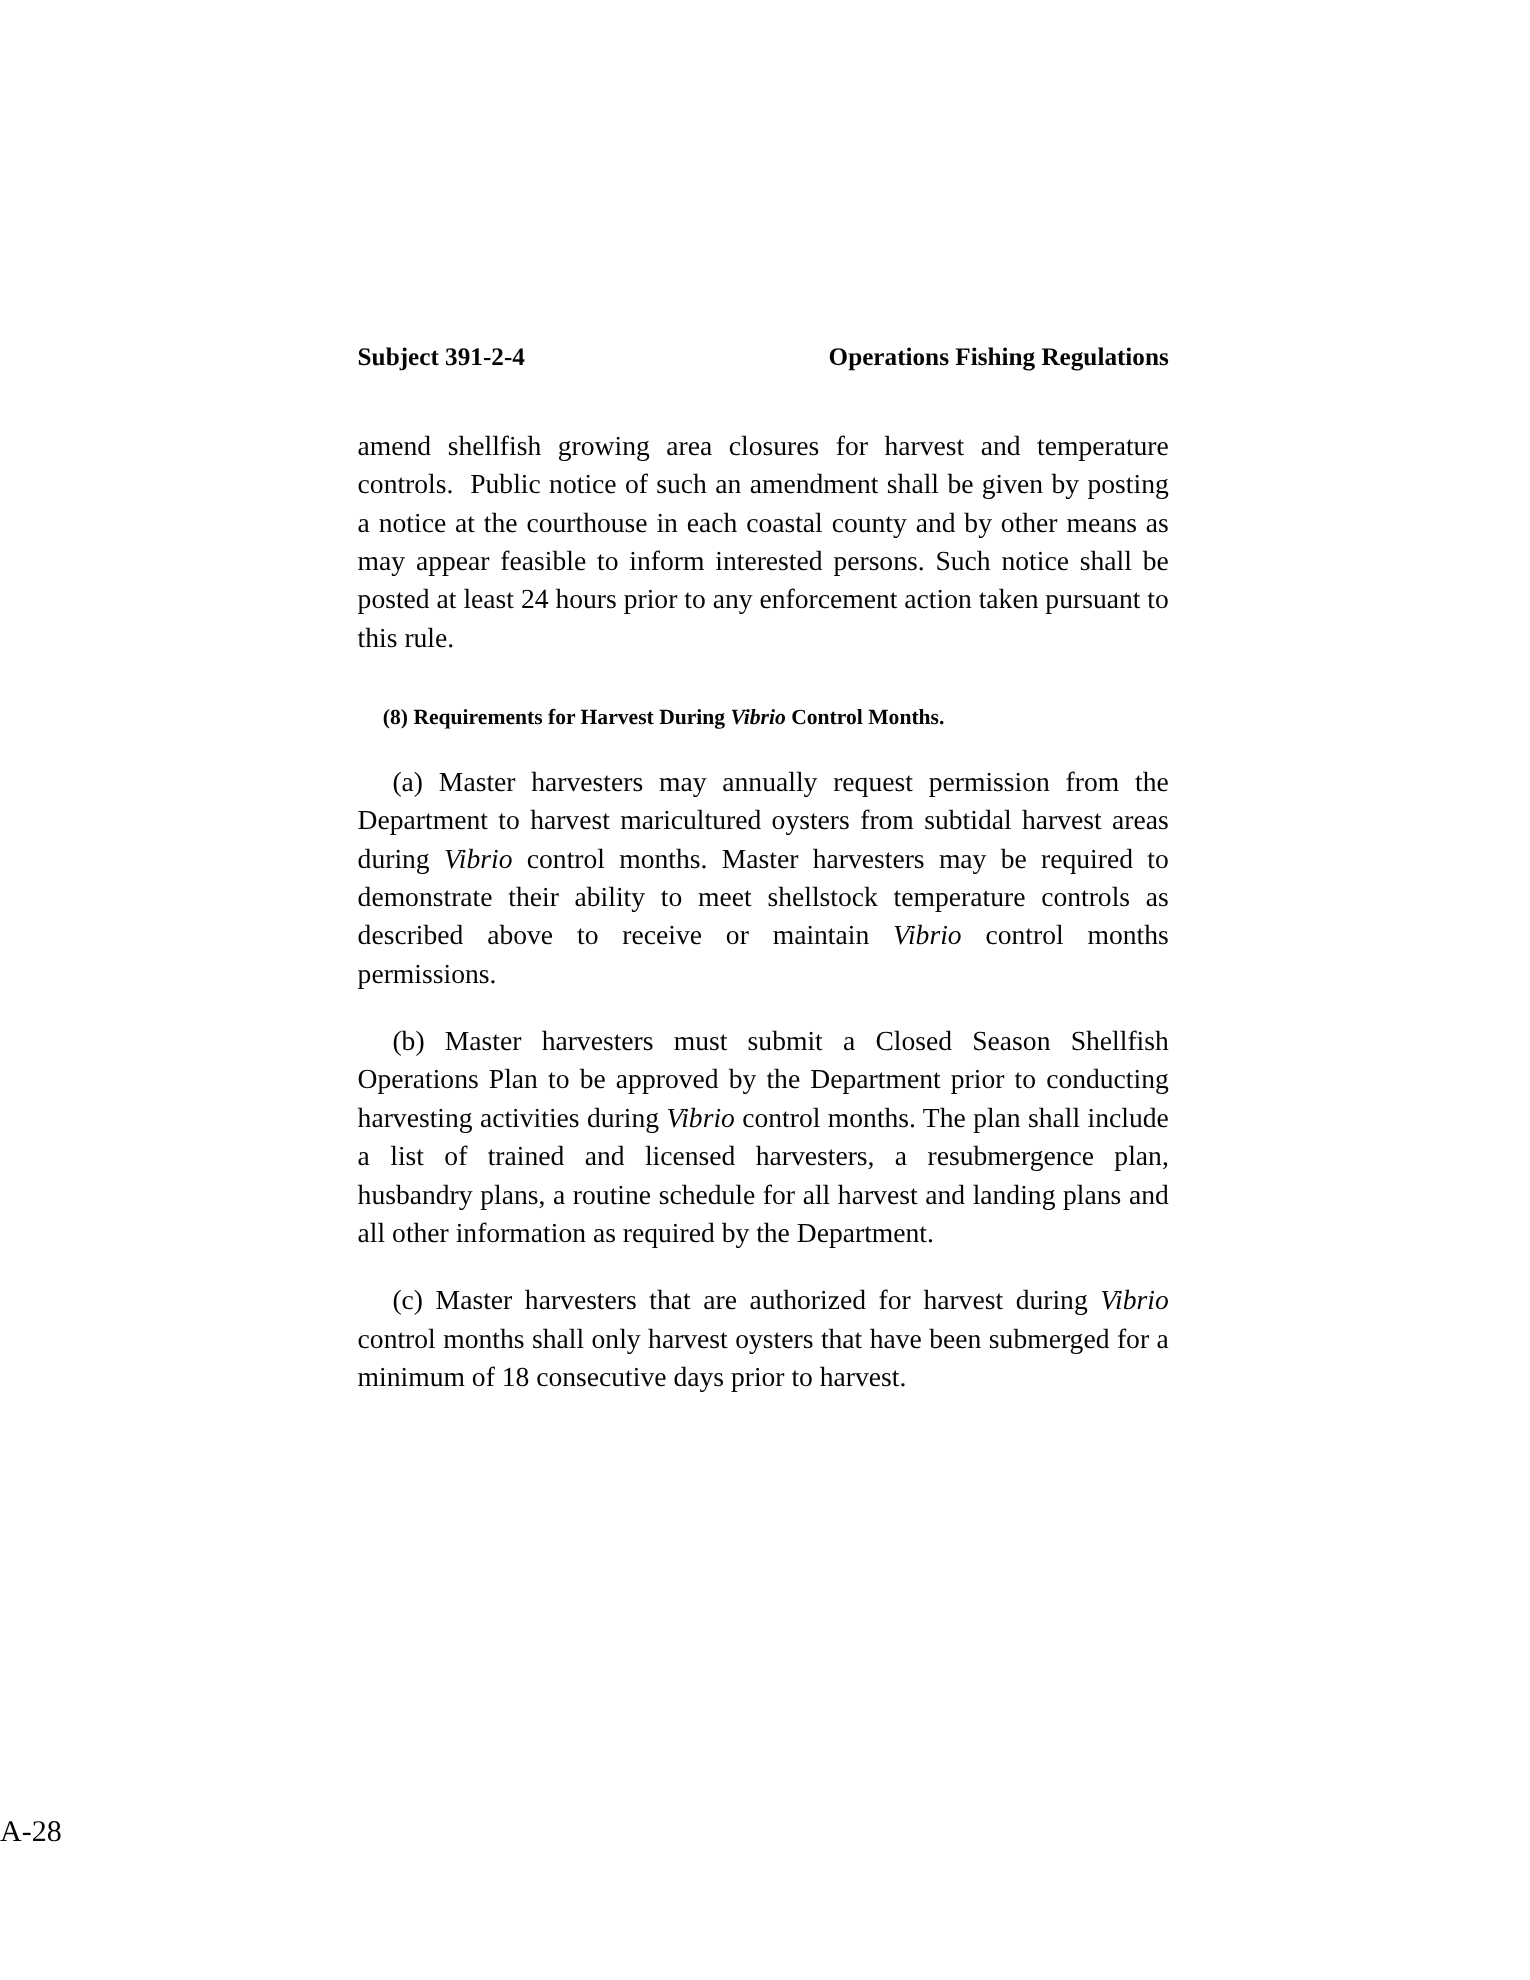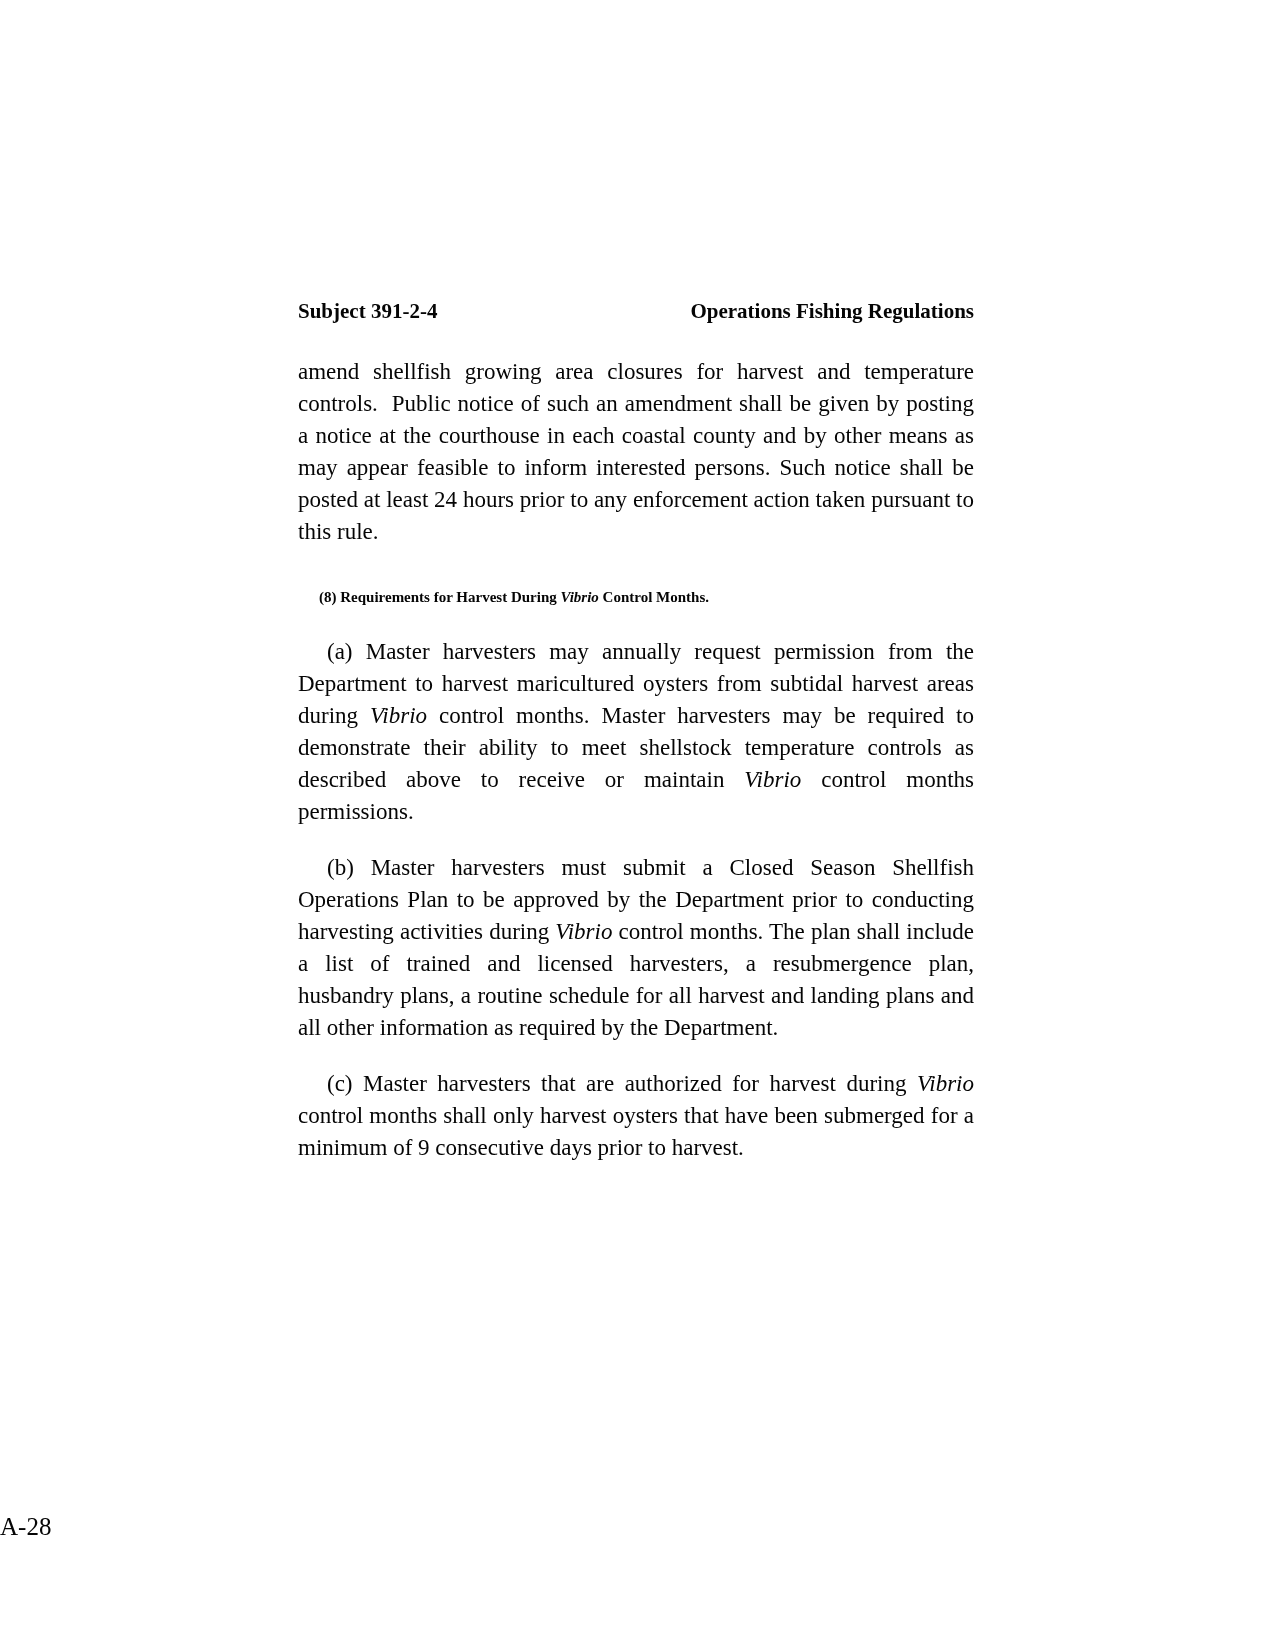--- a/index.html
+++ b/index.html
@@ -9,21 +9,21 @@
     height: 1650px;
     margin: 0 auto;
     background: #ffffff;
     color: #050505;
     font-family: "Liberation Serif", serif;
     overflow: hidden;
   }
   .page-header {
     position: absolute;
     left: 298px;
-    top: 298px;
+    top: 284px;
     width: 676px;
     display: flex;
     justify-content: space-between;
     align-items: baseline;
     font-weight: bold;
     font-size: 21px;
     line-height: 26px;
   }
   .doc-text {
     position: absolute;
@@ -34,21 +34,21 @@
     line-height: 32px;
     text-align: justify;
   }
   .doc-text p.body {
     margin: 0 0 24px 0;
     padding: 0;
   }
   .doc-text p.body.indent { text-indent: 29px; }
   .doc-text p.body:last-child { margin-bottom: 0; }
   .doc-text h2.heading {
-    font-size: 15px;
+    font-size: 18px;
     font-weight: bold;
     line-height: 32px;
     margin: 33px 0 23px 0;
     padding: 0;
     text-indent: 21px;
     text-align: left;
   }
   .doc-text i { font-style: italic; }
   .page-footer {
     position: absolute;
@@ -68,20 +68,20 @@
   <div class="page-header">
     <span>Subject 391-2-4</span>
     <span>Operations Fishing Regulations</span>
   </div>
 
   <div class="doc-text">
       <p class="body"><span>amend shellfish growing area closures for harvest and temperature controls.&nbsp; Public notice of such an amendment shall be given by posting a notice at the courthouse in each coastal county and by other means as may appear feasible to inform interested persons. Such notice shall be posted at least 24 hours prior to any enforcement action taken pursuant to this rule.</span></p>
       <h2 class="heading"><span>(8) Requirements for Harvest During </span><i>Vibrio</i><span> Control Months.</span></h2>
       <p class="body indent"><span>(a) Master harvesters may annually request permission from the Department to harvest maricultured oysters from subtidal harvest areas during </span><i>Vibrio</i><span> control months. Master harvesters may be required to demonstrate their ability to meet shellstock temperature controls as described above to receive or maintain </span><i>Vibrio</i><span> control months permissions.</span></p>
       <p class="body indent"><span>(b) Master harvesters must submit a Closed Season Shellfish Operations Plan to be approved by the Department prior to conducting harvesting activities during </span><i>Vibrio</i><span> control months. The plan shall include a list of trained and licensed harvesters, a resubmergence plan, husbandry plans, a routine schedule for all harvest and landing plans and all other information as required by the Department.</span></p>
-      <p class="body indent"><span>(c) Master harvesters that are authorized for harvest during </span><i>Vibrio</i><span> control months shall only harvest oysters that have been submerged for a minimum of 9 consecutive days prior to harvest.</span></p>
+      <p class="body indent"><span>(c) Master harvesters that are authorized for harvest during </span><i>Vibrio</i><span> control months shall only harvest oysters that have been submerged for a minimum of 18 consecutive days prior to harvest.</span></p>
     </div>
 
   <div class="page-footer">
     <span>A-28</span>
   </div>
 
 </div>
 
 </body></html>

